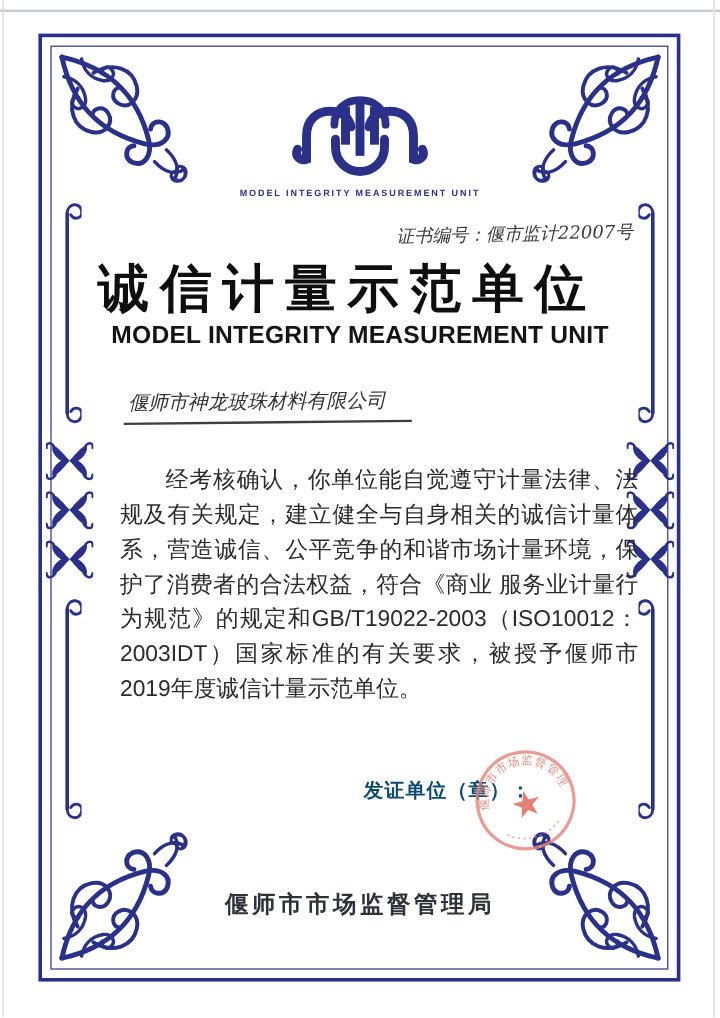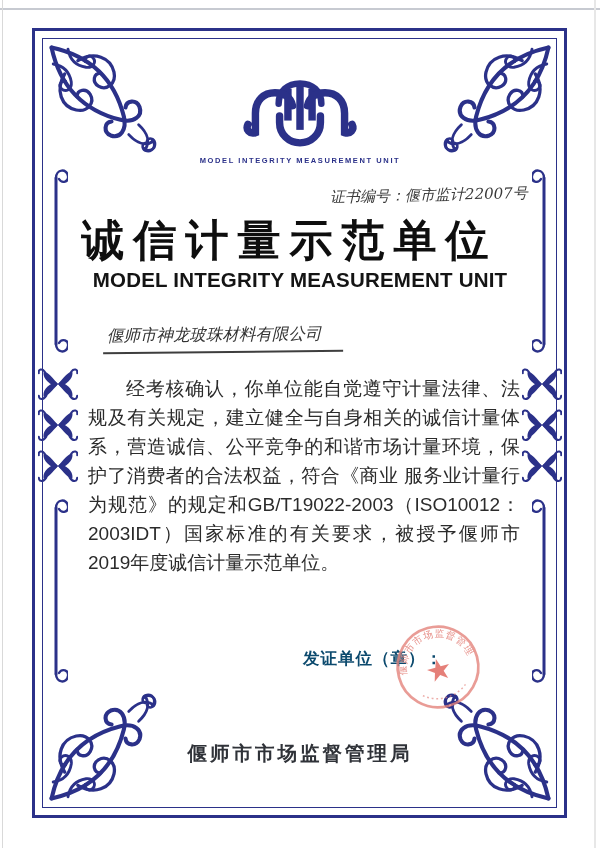--- a/index.html
+++ b/index.html
@@ -34,21 +34,21 @@
     font-family:"Liberation Serif","DejaVu Serif",serif;font-weight:bold;
     font-size:43px;letter-spacing:9px;color:#0e0e0e;padding-left:23px;box-sizing:border-box;}
   .title-en{position:absolute;left:0;top:268px;width:600px;text-align:center;
     font-weight:bold;font-size:20.5px;letter-spacing:.2px;color:#141414;}
   .company{position:absolute;left:103px;top:324px;width:234px;
     border-bottom:2px solid #3e3e3e;padding:0 2px 5px 4px;
     font-family:"DejaVu Serif","Liberation Serif",serif;font-style:italic;
     font-size:16.5px;color:#333;transform:rotate(-.6deg);}
   .body-text{position:absolute;left:84px;top:370px;width:432px;
     font-size:19px;line-height:29px;color:#2b2b2b;font-weight:500;
-    text-align:justify;text-indent:2em;margin:4px;}
+    text-align:justify;text-indent:2em;margin:16px;}
   .issuer{position:absolute;left:303px;top:648px;font-size:16.5px;font-weight:600;
     letter-spacing:1px;color:#0c4a6e;}
   .seal{position:absolute;left:383px;top:612px;width:110px;height:110px;}
   .authority{position:absolute;left:0;top:740px;width:600px;text-align:center;
     font-size:19.5px;font-weight:600;letter-spacing:3px;color:#2f3238;}
 </style>
 </head>
 <body>
 
 <svg width="0" height="0" style="position:absolute">

